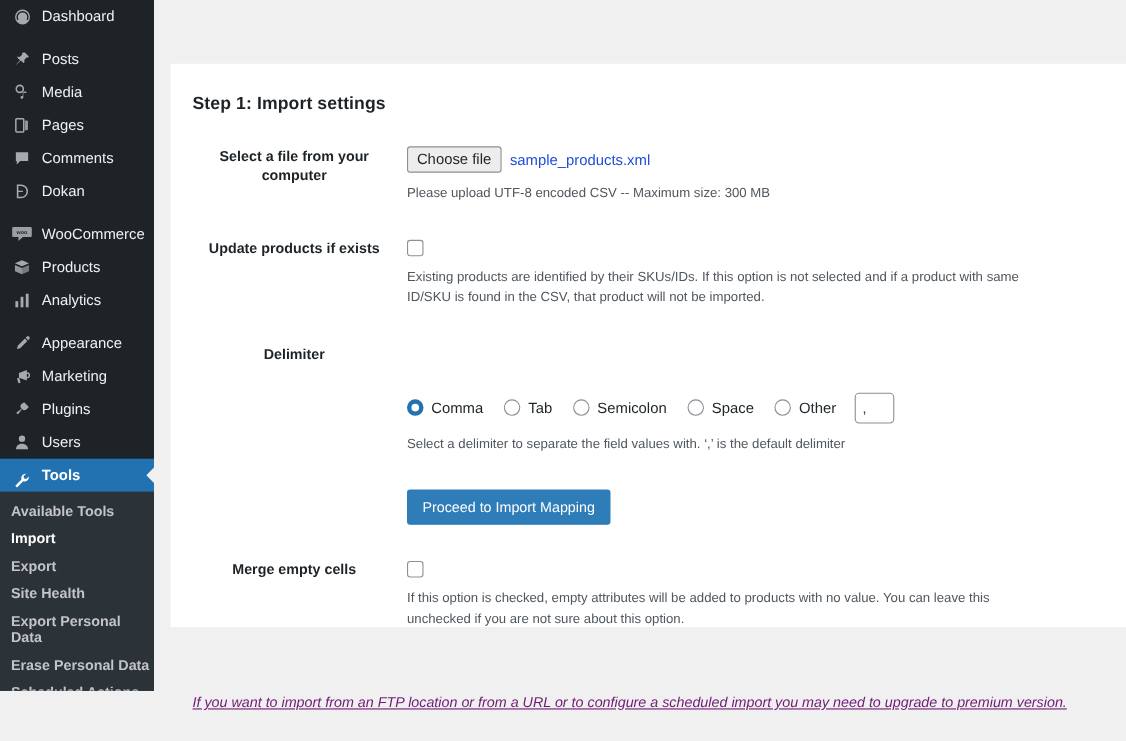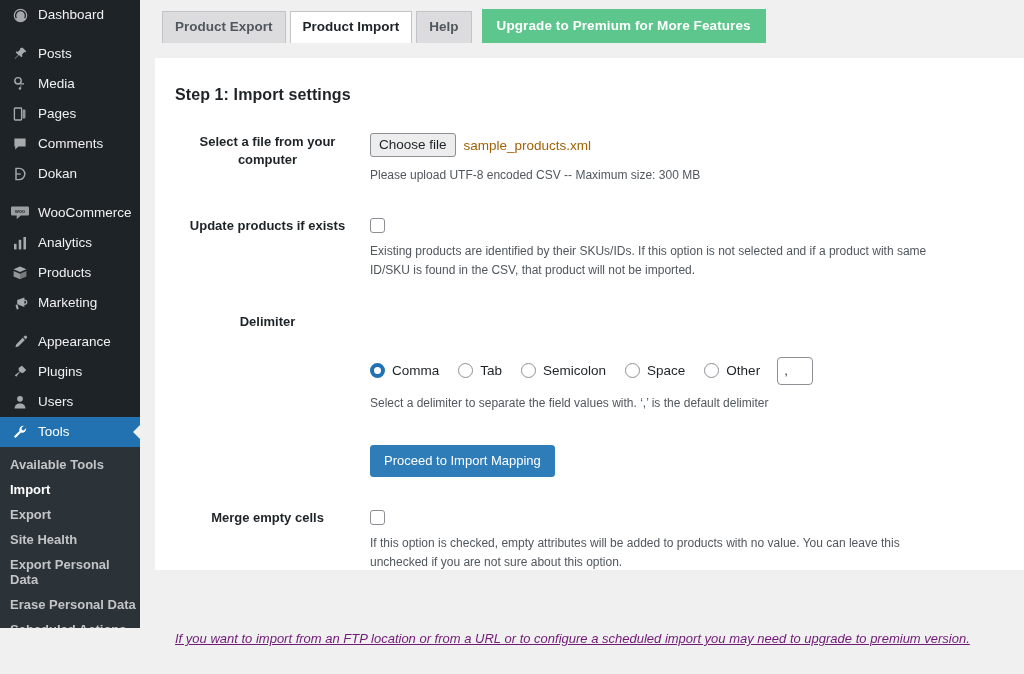--- a/index.html
+++ b/index.html
@@ -51,21 +51,22 @@
     display: flex;
     align-items: center;
     justify-content: center;
     color: #a7aaad;
   }
   .menu-item .mi-icon svg { display: block; }
   .menu-item.gap-top { margin-top: 9px; }
   .menu-item.active {
     background: #2271b1;
     color: #fff;
-    font-weight: 400;
+    font-weight: 700;
+    align-items: flex-end;
   }
   .menu-item.active .mi-icon { color: #fff; }
   .menu-item.active::after {
     content: "";
     position: absolute;
     right: -1px;
     top: 50%;
     margin-top: -8px;
     border-style: solid;
     border-width: 8px 8px 8px 0;
@@ -193,21 +194,21 @@
     border-radius: 3px;
     padding: 2px 8px 3px 8px;
     font-size: 13.5px;
     line-height: 17px;
     color: #1d2327;
     font-family: "Liberation Sans", sans-serif;
   }
   .filename {
     margin-left: 8px;
     font-size: 13.5px;
-    color: #a16207;
+    color: #1d4ed8;
   }
   .helper {
     font-size: 12px;
     color: #50575e;
     margin-top: 9px;
     line-height: 1.6;
     max-width: 600px;
   }
   .helper.wide { max-width: 588px; }
 
@@ -352,55 +353,55 @@
             <svg width="18" height="16" viewBox="0 0 22 18" fill="currentColor">
               <path d="M1.5 1h19a1.5 1.5 0 011.5 1.5v8A1.5 1.5 0 0120.5 12H12l-5 4.5V12H1.5A1.5 1.5 0 010 10.5v-8A1.5 1.5 0 011.5 1z" opacity=".92"></path>
               <text x="11" y="9" font-size="6" fill="#1d2327" text-anchor="middle" font-family="sans-serif" font-weight="bold">woo</text>
             </svg>
           </span>
           <span>WooCommerce</span>
         </div>
         <div class="menu-item">
           <span class="mi-icon">
             <svg width="16" height="16" viewBox="0 0 20 20" fill="currentColor">
+              <path d="M10 2l8 3.3-8 3.4-8-3.4L10 2z"></path>
+              <path d="M2 7.4l8 3.4v7L2 14.4V7.4z" opacity=".85"></path>
+              <path d="M18 7.4l-8 3.4v7l8-3.4V7.4z" opacity=".65"></path>
+            </svg>
+          </span>
+          <span>Products</span>
+        </div>
+        <div class="menu-item">
+          <span class="mi-icon">
+            <svg width="16" height="16" viewBox="0 0 20 20" fill="currentColor">
               <rect x="2.5" y="11" width="3.2" height="7"></rect>
               <rect x="8.4" y="6" width="3.2" height="12"></rect>
               <rect x="14.3" y="2.5" width="3.2" height="15.5"></rect>
             </svg>
           </span>
           <span>Analytics</span>
         </div>
-        <div class="menu-item">
-          <span class="mi-icon">
-            <svg width="16" height="16" viewBox="0 0 20 20" fill="currentColor">
-              <path d="M10 2l8 3.3-8 3.4-8-3.4L10 2z"></path>
-              <path d="M2 7.4l8 3.4v7L2 14.4V7.4z" opacity=".85"></path>
-              <path d="M18 7.4l-8 3.4v7l8-3.4V7.4z" opacity=".65"></path>
-            </svg>
-          </span>
-          <span>Products</span>
+        <div class="menu-item gap-top">
+          <span class="mi-icon">
+            <svg width="16" height="16" viewBox="0 0 20 20" fill="currentColor">
+              <path d="M15.6 2.4a2 2 0 012.8 2.8l-1.4 1.4-2.8-2.8 1.4-1.4z"></path>
+              <path d="M13.3 4.7l2.8 2.8-8.2 8.2-3.7 1 1-3.7 8.1-8.3z"></path>
+            </svg>
+          </span>
+          <span>Appearance</span>
         </div>
         <div class="menu-item">
           <span class="mi-icon">
             <svg width="16" height="16" viewBox="0 0 20 20" fill="currentColor">
               <path d="M15.5 3v12l-9-3.3V6.3L15.5 3z"></path>
               <circle cx="15.8" cy="9" r="2.6" fill="none" stroke="currentColor" stroke-width="1.6"></circle>
               <path d="M5.5 11.8l1.6.6 1.3 5-2.4.6-1.6-5.2z"></path>
             </svg>
           </span>
           <span>Marketing</span>
-        </div>
-        <div class="menu-item gap-top">
-          <span class="mi-icon">
-            <svg width="16" height="16" viewBox="0 0 20 20" fill="currentColor">
-              <path d="M15.6 2.4a2 2 0 012.8 2.8l-1.4 1.4-2.8-2.8 1.4-1.4z"></path>
-              <path d="M13.3 4.7l2.8 2.8-8.2 8.2-3.7 1 1-3.7 8.1-8.3z"></path>
-            </svg>
-          </span>
-          <span>Appearance</span>
         </div>
         <div class="menu-item">
           <span class="mi-icon">
             <svg width="16" height="16" viewBox="0 0 20 20" fill="currentColor">
               <path d="M12.5 2.2l5.3 5.3-2.5 2.5a3.6 3.6 0 01-5.1 0l-.2-.2-4.6 6.2-2-2 6.2-4.6-.2-.2a3.6 3.6 0 010-5.1l3.1-1.9z"></path>
             </svg>
           </span>
           <span>Plugins</span>
         </div>
         <div class="menu-item">
@@ -438,28 +439,20 @@
           <rect x="5" y="5" width="2" height="6" fill="currentColor"></rect>
           <rect x="9" y="5" width="2" height="6" fill="currentColor"></rect>
         </svg>
       </span>
       <span>Settings</span>
     </div>
   </nav>
 
   <div class="main">
 
-    <div class="tabs-wrap">
-      <div class="tabs" id="tabs-list">
-          <div class="tab">Product Export</div>
-          <div class="tab active">Product Import</div>
-          <div class="tab">Help</div>
-          <div class="tab promo">Upgrade to Premium for More Features</div>
-        </div>
-    </div>
 
     <div class="card">
       <div class="card-inner">
 
         <h2 class="step-title">Step 1: Import settings</h2>
 
         <table class="form-table">
           <tbody>
 
             <tr class="row-file">

